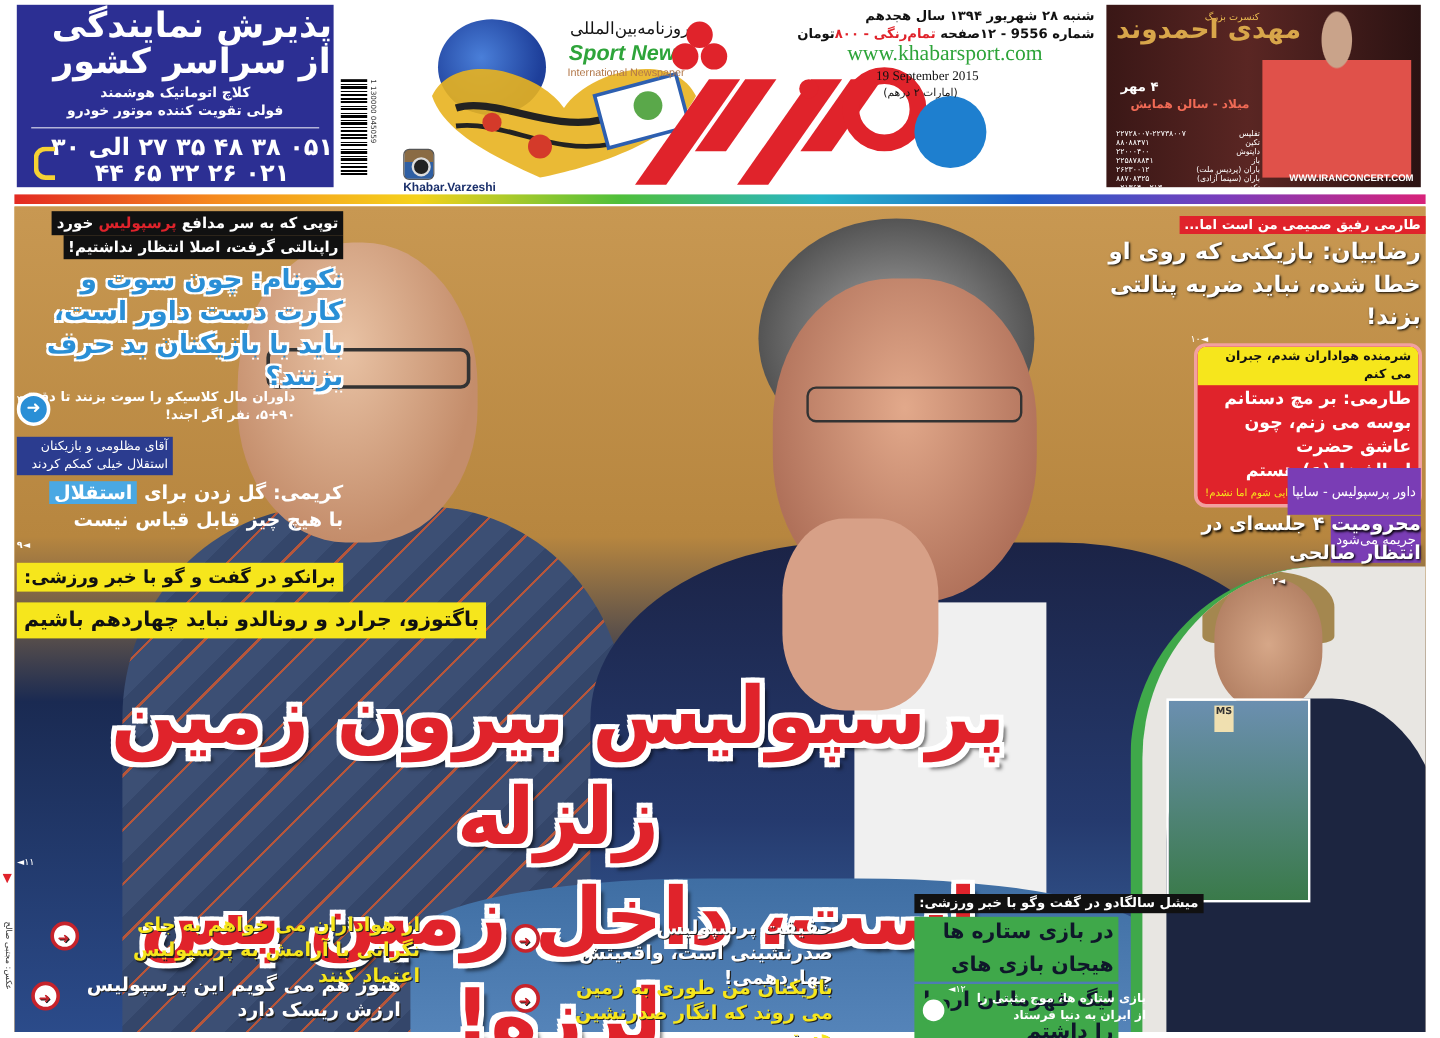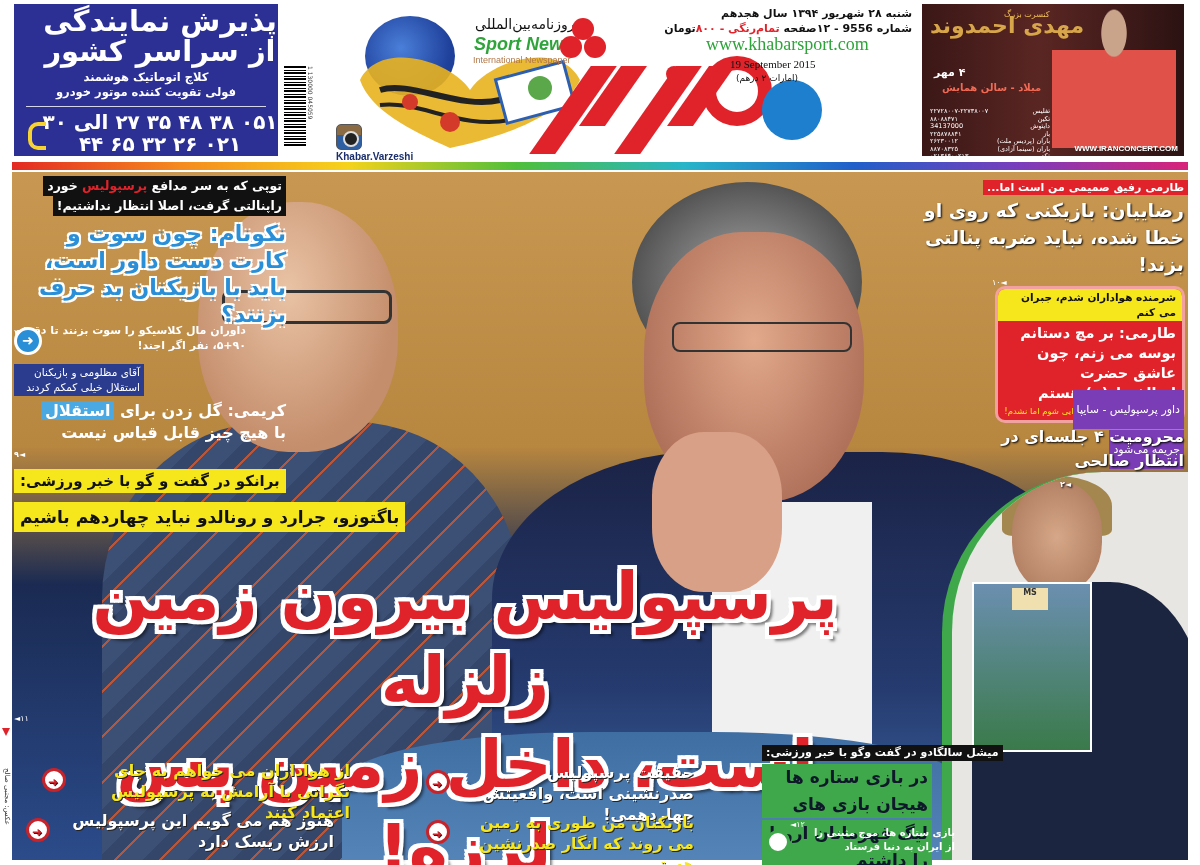--- a/index.html
+++ b/index.html
@@ -75,21 +75,21 @@
   .person-right-shirt { position: absolute; left: 700px; top: 330px; width: 160px; height: 360px; background: #f0f0f0; }
   .person-right-hand { position: absolute; left: 640px; top: 260px; width: 130px; height: 160px; border-radius: 40%; background: #d7a087; }
   .glasses-right { position: absolute; left: 660px; top: 150px; width: 180px; height: 30px; border: 2px solid #333; border-radius: 8px; }
   .jeans { position: absolute; left: 330px; top: 560px; width: 620px; height: 130px; background: linear-gradient(180deg, #3f6ea3, #5584b9); border-radius: 40% 40% 0 0; }
 
   .salgado-panel { position: absolute; left: 930px; top: 300px; width: 246px; height: 390px; background: #e8e6e2; border-left: 10px solid #3fa84a; border-radius: 160px 0 0 0; overflow: hidden; }
   .salgado-head { position: absolute; left: 60px; top: 10px; width: 90px; height: 110px; border-radius: 45%; background: radial-gradient(#d6a788, #a87458); }
   .salgado-hair { position: absolute; left: 50px; top: 4px; width: 110px; height: 60px; border-radius: 50% 50% 10% 10%; background: #a4874f; }
   .salgado-body { position: absolute; left: 20px; top: 110px; width: 230px; height: 300px; border-radius: 40% 40% 0 0; background: #1c2540; }
   .salgado-poster { position: absolute; left: 20px; top: 110px; width: 120px; height: 170px; background: linear-gradient(180deg, #6b8fb0, #3a7a4a); border: 2px solid #fff; }
-  .poster-logo { position: absolute; left: 38px; top: 4px; width: 36px; height: 22px; background: #f0e0b0; font-size: 8px; text-align: center; direction: ltr; color: #333; font-weight: bold; }
+  .poster-logo { position: absolute; left: 38px; top: 4px; width: 16px; height: 22px; background: #f0e0b0; font-size: 8px; text-align: center; direction: ltr; color: #333; font-weight: bold; }
 
   
   .kicker-dark { background: #111; color: #fff; font-weight: bold; padding: 1px 4px; display: inline-block; }
   .kicker-red { color: #e0232b; }
 
   .block-left-top { position: absolute; left: 14px; top: 176px; width: 272px; text-align: right; }
   .block-left-top .k { font-size: 12.5px; line-height: 18px; }
   .block-left-top .headline { margin-top: 4px; font-size: 22px; line-height: 27px; color: #2a8fd6; font-weight: bold;
     text-shadow: 2px 2px 0 #fff, -2px -2px 0 #fff, 2px -2px 0 #fff, -2px 2px 0 #fff; }
   .pg-ref { font-size: 8px; color: #fff; display: block; direction: ltr; text-align: left; }
@@ -211,21 +211,21 @@
       <div>
           <span>تفلیس</span>
           <span>۲۲۷۲۸۰۰۷-۲۲۷۳۸۰۰۷</span>
         </div>
       <div>
           <span>تکین</span>
           <span>۸۸۰۸۸۴۷۱</span>
         </div>
       <div>
           <span>دایتوش</span>
-          <span>34137000</span>
+          <span>۲۲۰۰۰۴۰۰</span>
         </div>
       <div>
           <span>باز</span>
           <span>۲۲۵۸۷۸۸۴۱</span>
         </div>
       <div>
           <span>باران (پردیس ملت)</span>
           <span>۲۶۲۳۰۰۱۲</span>
         </div>
       <div>

